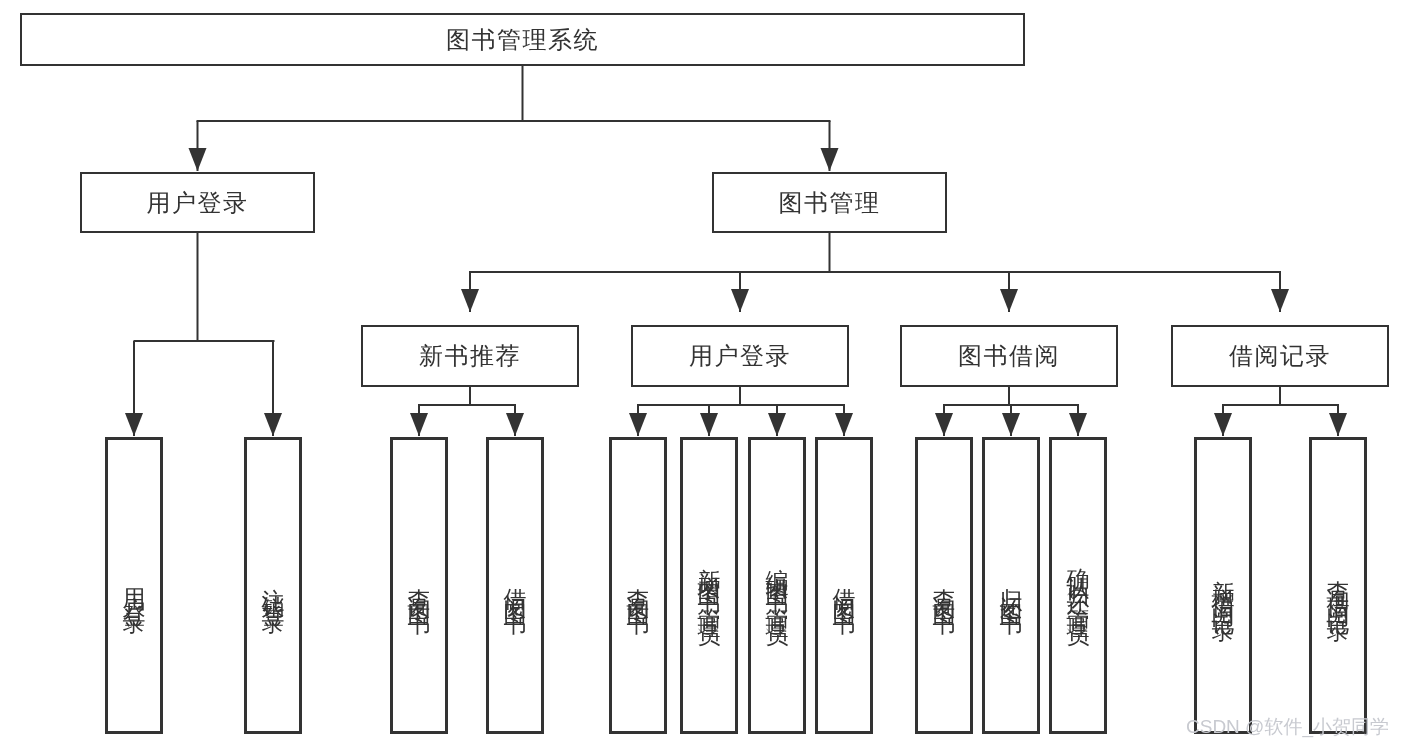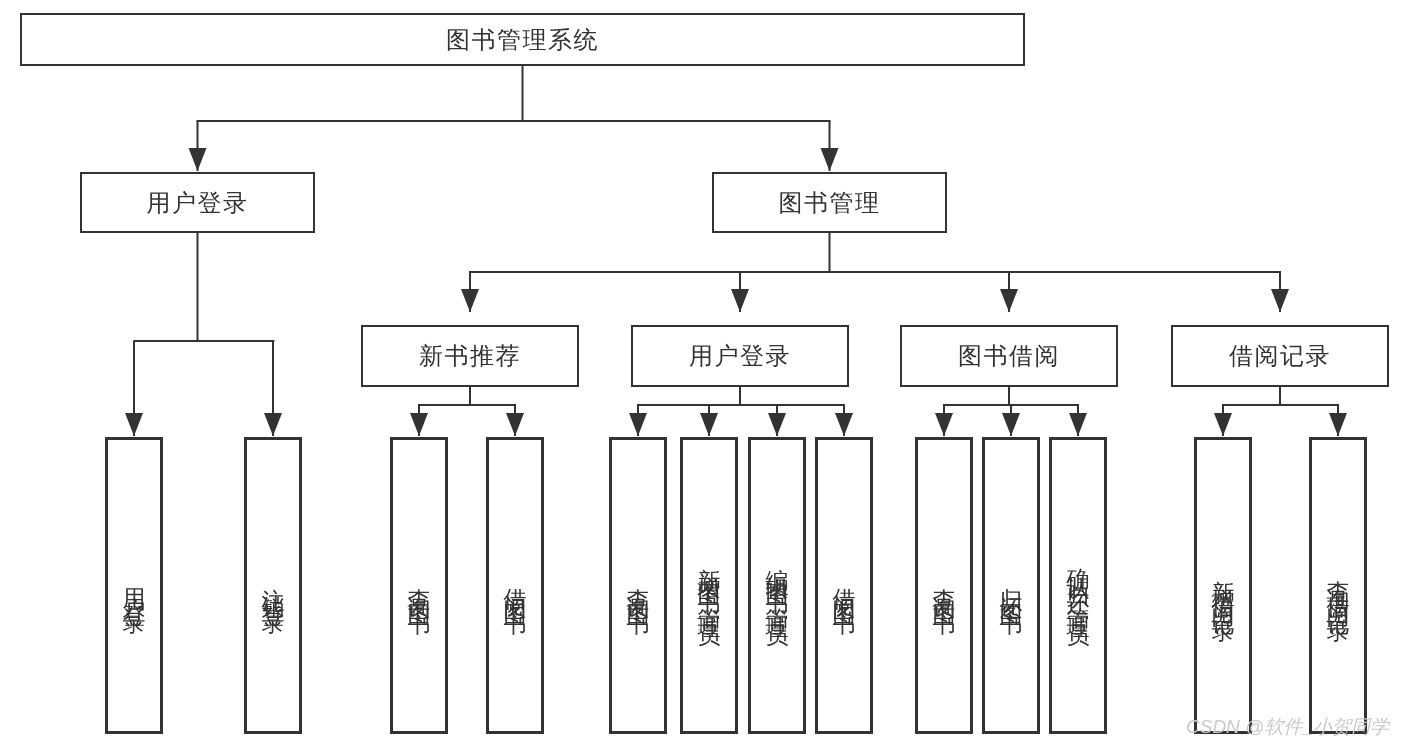--- a/index.html
+++ b/index.html
@@ -36,21 +36,20 @@
     color:#333333;
     white-space:nowrap;
   }
   .watermark{
     position:absolute;
     left:1186px;top:714px;
     font-size:19px;
     color:#c8cad0;
     white-space:nowrap;
     z-index:5;
-    font-style:italic;
   }
 </style>
 </head>
 <body>
 
 <div class="canvas">
 
   <svg class="connectors" width="1405" height="747" viewBox="0 0 1405 747" xmlns="http://www.w3.org/2000/svg">
     <defs>
       <marker id="arr" markerUnits="userSpaceOnUse" markerWidth="26" markerHeight="20" refX="23" refY="9" orient="auto">

